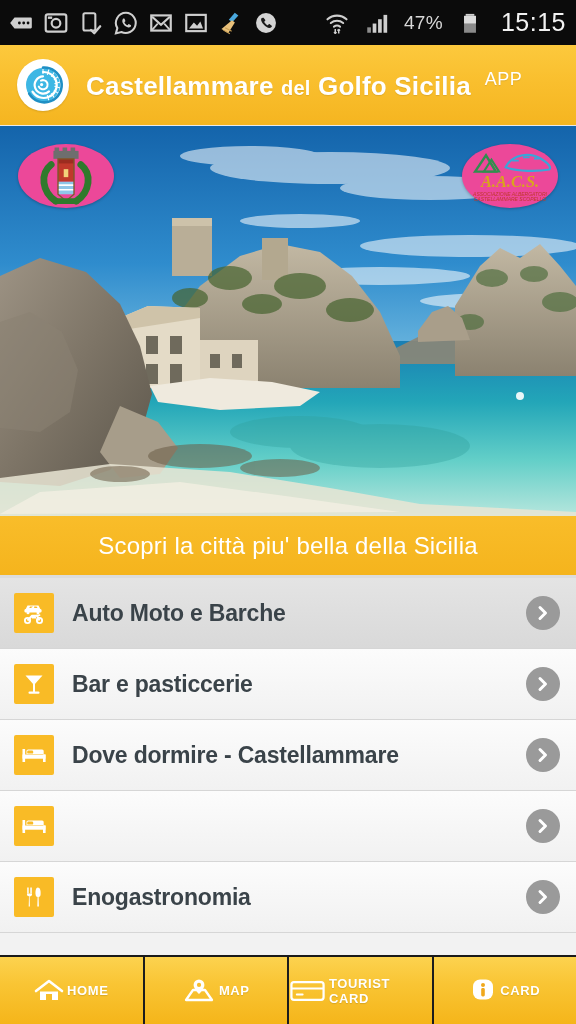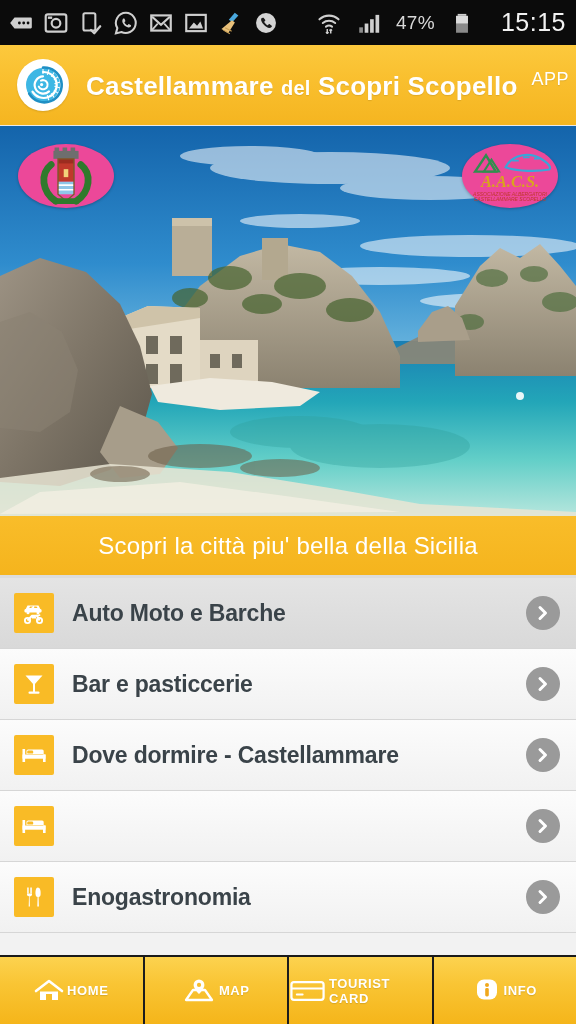--- a/index.html
+++ b/index.html
@@ -14,21 +14,21 @@
   
   .statusbar {
     height:45px; background:#0b0b0b; flex:0 0 45px;
     display:flex; align-items:center; padding:0 10px 0 8px;
     color:#d9d9d9;
   }
   .sb-left { display:flex; align-items:center; gap:9px; }
   .sb-right { margin-left:auto; display:flex; align-items:center; gap:14px; }
   .sb-ico { width:26px; height:26px; display:block; }
   .sb-pct { font-size:19px; color:#d8d8d8; letter-spacing:.3px; }
-  .sb-time { font-size:25px; color:#f2f2f2; letter-spacing:.5px; margin-left:12px; }
+  .sb-time { font-size:25px; color:#f2f2f2; letter-spacing:.5px; margin-left:4px; }
 
   
   .header {
     flex:0 0 81px; height:81px;
     background:linear-gradient(180deg,#fcc93d 0%,#f9bf2e 45%,#f5b520 100%);
     display:flex; align-items:center; padding-left:17px;
     border-bottom:1px solid #e9e9e9;
     position:relative;
   }
   .logo-circle {
@@ -215,21 +215,21 @@
           <path d="M22 9 A13 13 0 1 1 11.5 28.6" stroke="#ffffff" stroke-width="2.2" fill="none" stroke-linecap="round"></path>
           <path d="M22 13.4 A8.6 8.6 0 1 0 28 28.4" stroke="#ffffff" stroke-width="2.2" fill="none" stroke-linecap="round"></path>
           <path d="M20 17.6 A4.6 4.6 0 1 1 17.8 23.6" stroke="#ffffff" stroke-width="2" fill="none" stroke-linecap="round"></path>
           <circle cx="20.6" cy="21.6" r="1.6" fill="#ffffff"></circle>
         </g>
       </svg>
     </div>
     <div class="app-title">
       <span>Castellammare</span>
       <span class="small">del</span>
-      <span>Scopri Scopello</span><span class="sup">APP</span>
+      <span>Golfo Sicilia</span><span class="sup">APP</span>
     </div>
   </div>
 
   <div class="hero">
     <svg viewBox="0 0 576 390" preserveAspectRatio="none">
       <defs>
         <linearGradient id="sky" x1="0" y1="0" x2="0" y2="1">
           <stop offset="0%" stop-color="#1464ab"></stop>
             <stop offset="55%" stop-color="#2f8ccd"></stop>
             <stop offset="100%" stop-color="#78bfe2"></stop>
@@ -484,17 +484,17 @@
       </svg>
       <span class="nav-label">TOURIST CARD</span>
     </div>
 
     <div class="nav-item">
       <svg width="28" height="26" viewBox="0 0 28 26">
         <rect x="4" y="1.5" width="20" height="20" rx="7" fill="#ffffff"></rect>
         <circle cx="14" cy="7" r="2" fill="#f0a81c"></circle>
         <rect x="12.2" y="10" width="3.6" height="8.4" rx="1.4" fill="#f0a81c"></rect>
       </svg>
-      <span class="nav-label">INFO</span>
+      <span class="nav-label">CARD</span>
     </div>
   </div>
 
 </div>
 
 </body></html>

